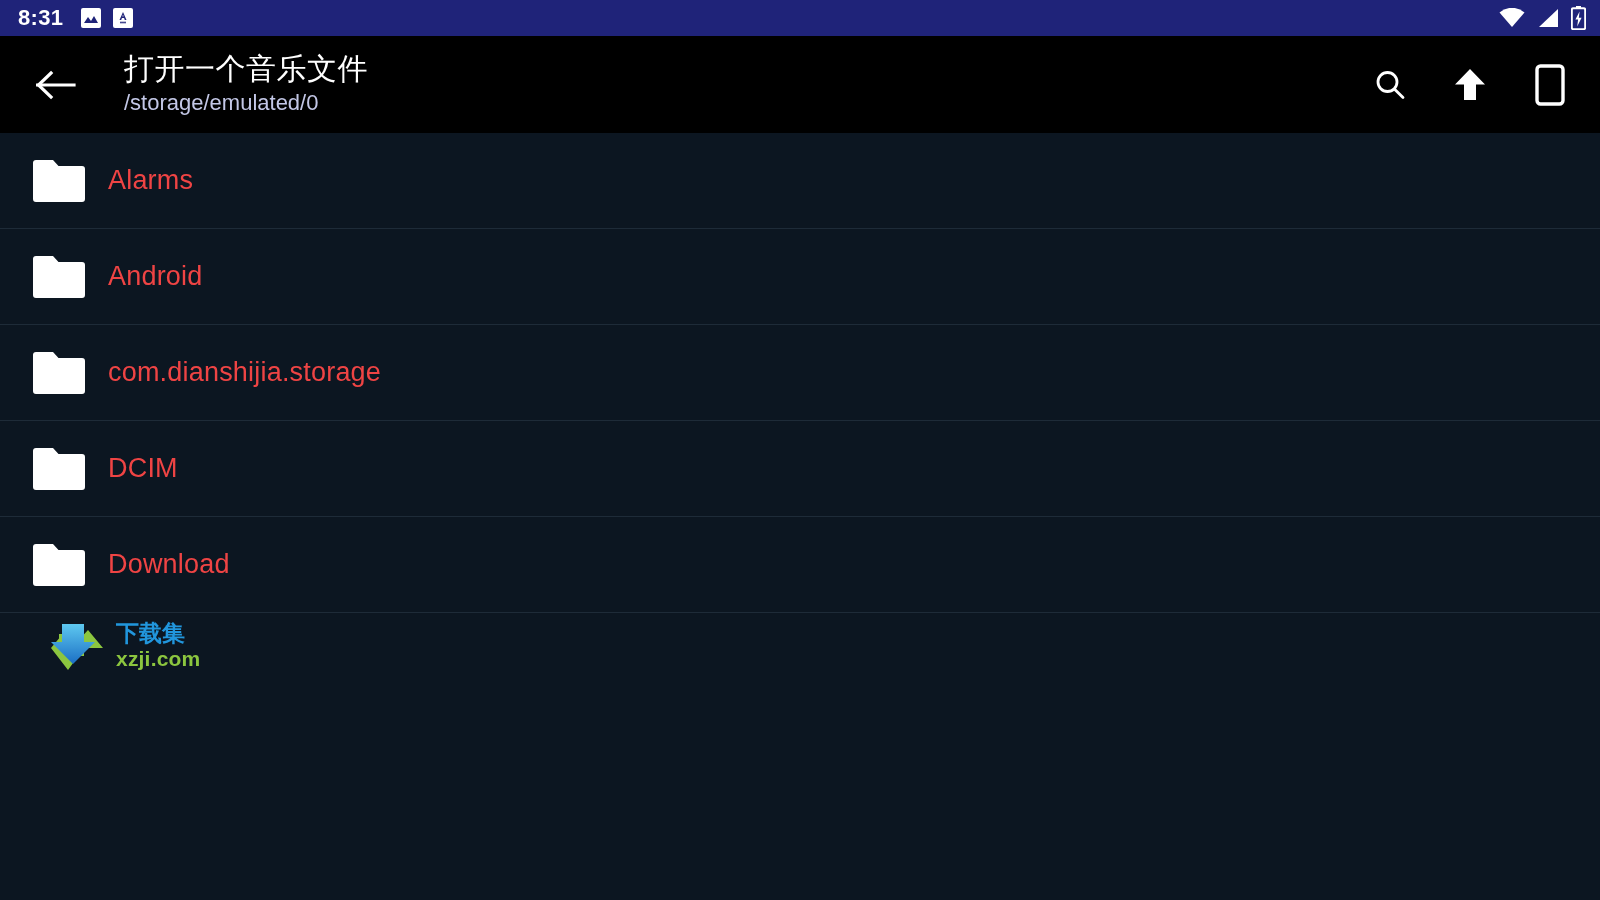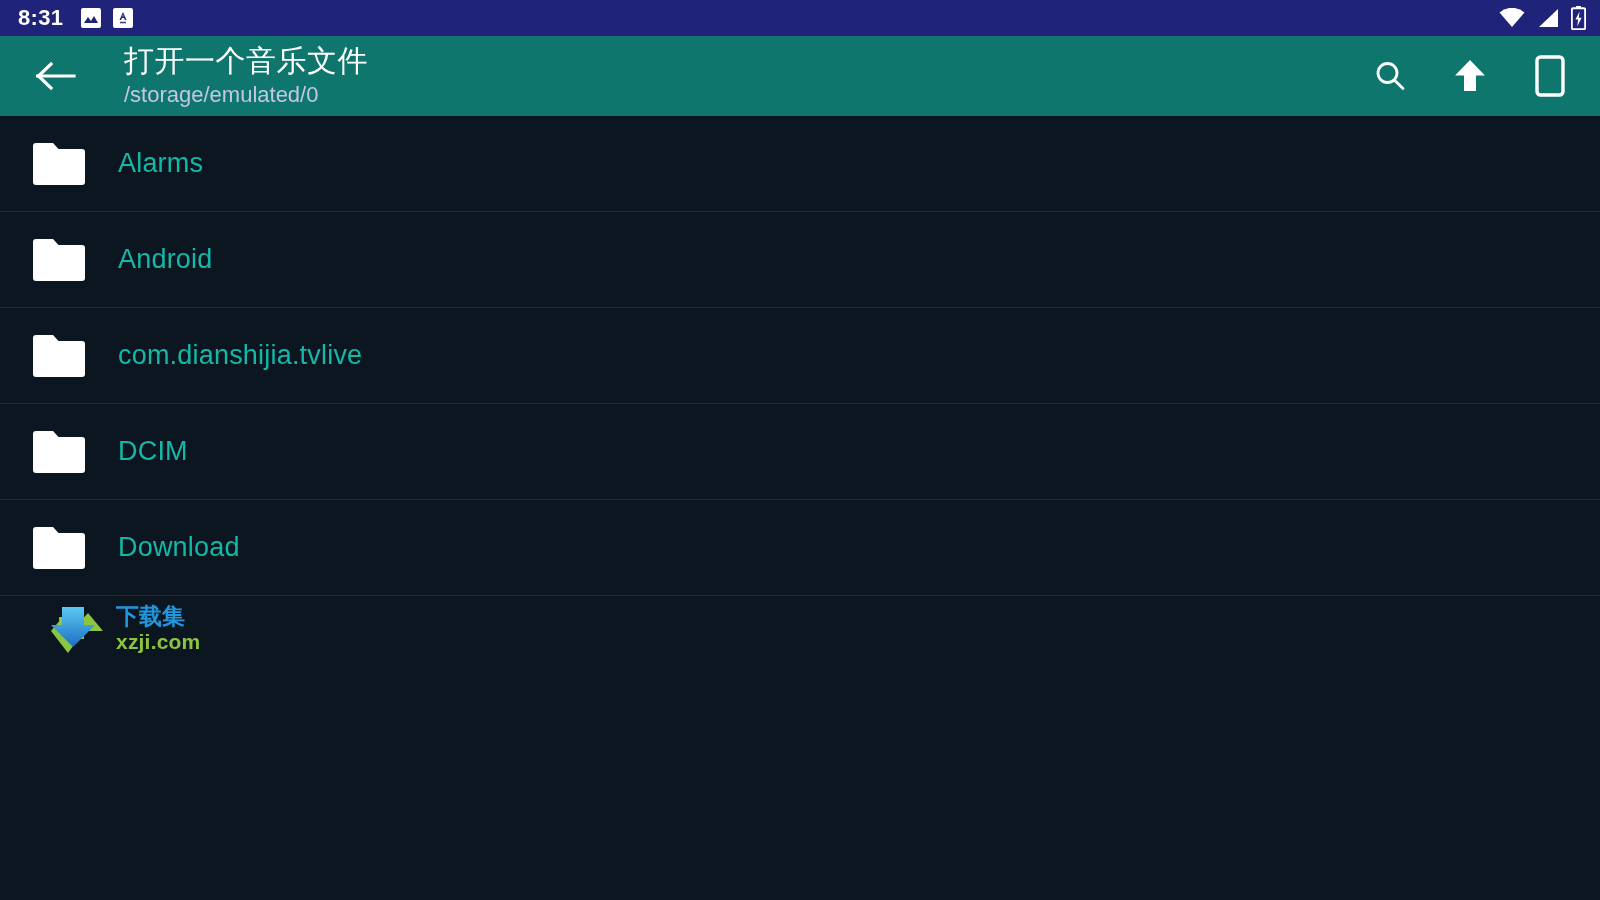--- a/index.html
+++ b/index.html
@@ -28,22 +28,22 @@
     width:20px; height:20px; background:#ffffff; border-radius:2px;
     display:flex; align-items:center; justify-content:center;
   }
   .notif-chip svg { display:block; }
   .status-spacer { flex:1; }
   .status-right { display:flex; align-items:center; gap:11px; }
   .status-right svg { display:block; }
 
   
   .appbar {
-    height:80px; width:100%;
-    background:#0f766e;
+    height:97px; width:100%;
+    background:#000000;
     display:flex; align-items:center;
     padding:0 22px 0 28px;
   }
   .back-btn {
     width:56px; height:56px;
     display:flex; align-items:center; justify-content:center;
     flex:0 0 auto;
     cursor:pointer;
   }
   .titles { margin-left:40px; display:flex; flex-direction:column; justify-content:center; }
@@ -80,22 +80,22 @@
     position:relative;
     height:96px;
     display:flex; align-items:center;
     padding-left:30px;
     border-bottom:1px solid #1e2b38;
     cursor:pointer;
   }
   .folder-icon { flex:0 0 auto; width:58px; height:46px; position:relative; }
   .folder-icon svg { display:block; }
   .file-name {
-    margin-left:30px;
-    color:#14b8a6;
+    margin-left:20px;
+    color:#ef4444;
     font-size:27px;
     letter-spacing:.2px;
     white-space:nowrap;
   }
 
   
   .watermark {
     position:absolute;
     left:48px; top:489px;
     width:150px; height:54px;
@@ -216,21 +216,21 @@
     <span class="file-name">Android</span>
   </div>
 
 
   <div class="file-row">
     <span class="folder-icon">
       <svg width="58" height="46" viewBox="0 0 58 46">
         <path d="M3 5 A3 3 0 0 1 6 2 L23 2 L28.5 8 L52 8 A3 3 0 0 1 55 11 L55 41 A3 3 0 0 1 52 44 L6 44 A3 3 0 0 1 3 41 Z" fill="#ffffff"></path>
       </svg>
     </span>
-    <span class="file-name">com.dianshijia.tvlive</span>
+    <span class="file-name">com.dianshijia.storage</span>
   </div>
 
   <div class="file-row">
     <span class="folder-icon">
       <svg width="58" height="46" viewBox="0 0 58 46">
         <path d="M3 5 A3 3 0 0 1 6 2 L23 2 L28.5 8 L52 8 A3 3 0 0 1 55 11 L55 41 A3 3 0 0 1 52 44 L6 44 A3 3 0 0 1 3 41 Z" fill="#ffffff"></path>
       </svg>
     </span>
     <span class="file-name">DCIM</span>
   </div>

